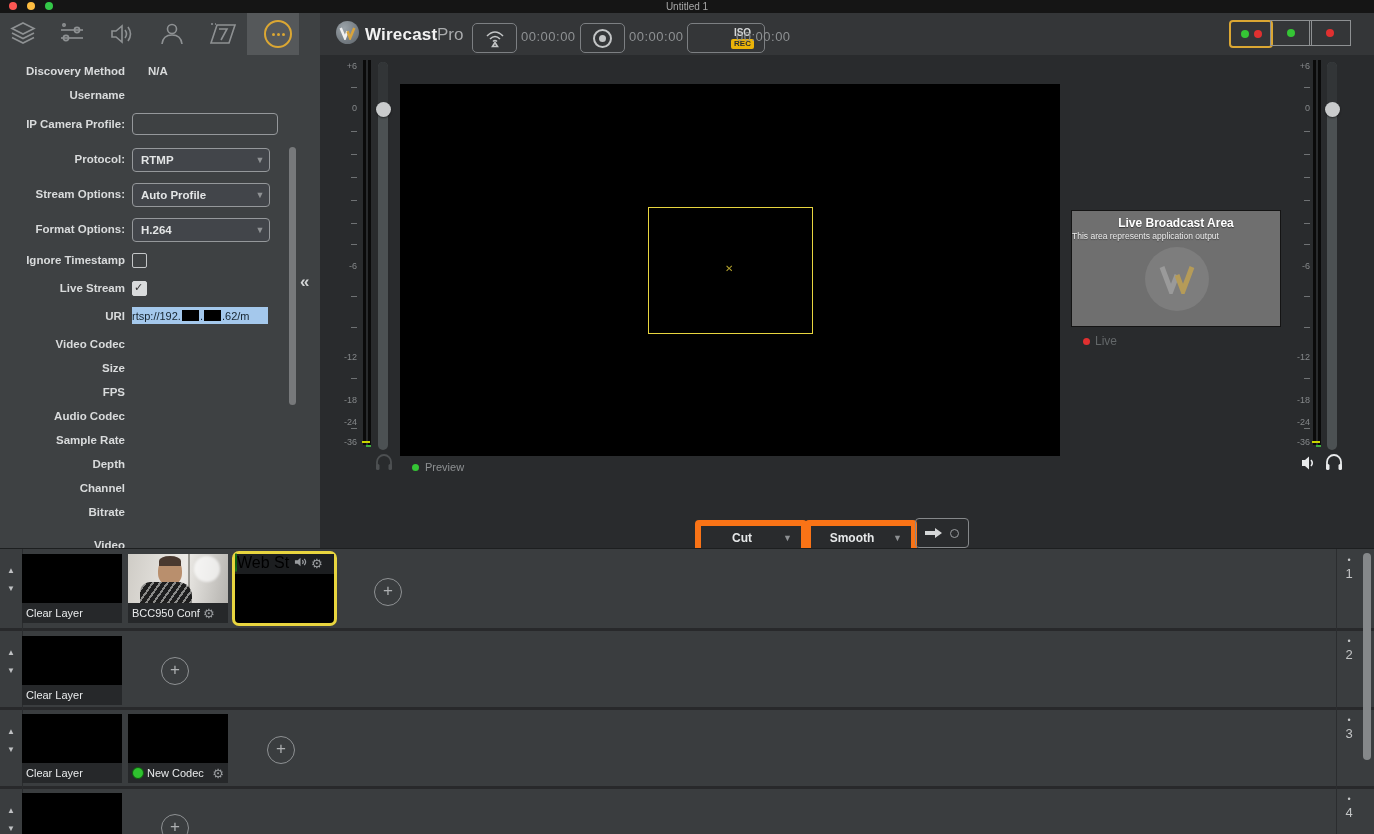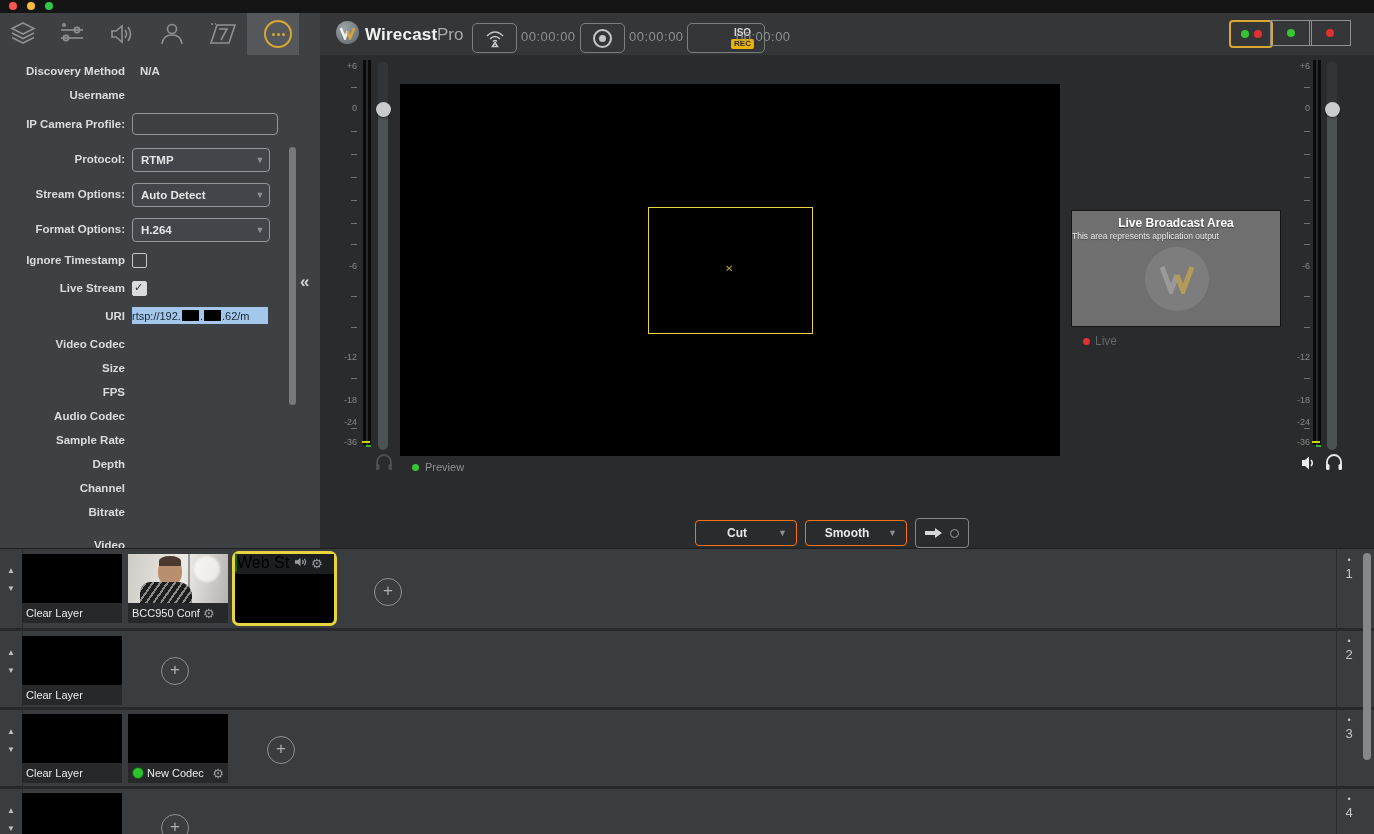--- a/index.html
+++ b/index.html
@@ -43,21 +43,21 @@
 
   
   .view-btn{top:20px;width:40px;height:24px;border:1px solid #8e9193;display:flex;align-items:center;justify-content:center;gap:5px;cursor:pointer;background:transparent;}
   .view-btn.sel{border:2px solid #dba733;border-radius:4px;}
   .dot{width:8px;height:8px;border-radius:50%;}
   .dot.g{background:#35c535;} .dot.r{background:#e03030;}
 
   
   .sidebar{left:0;top:55px;width:320px;height:493px;background:#3e4143;}
   .f-label{width:125px;text-align:right;font-size:11.5px;font-weight:bold;color:#d9dbdc;left:0;}
-  .f-value{left:124px;font-size:11.5px;font-weight:bold;color:#d9dbdc;padding-left:16px;}
+  .f-value{left:132px;font-size:11.5px;font-weight:bold;color:#d9dbdc;padding-left:16px;}
   .f-input{left:132px;width:134px;height:20px;border:1px solid #95989b;border-radius:4px;background:transparent;
     color:#e3e5e6;font-size:11px;padding:0 5px;box-sizing:content-box;outline:none;font-family:inherit;}
   .f-select{left:132px;width:136px;height:22px;border:1px solid #95989b;border-radius:4px;background:#42454a;
     display:flex;align-items:center;cursor:pointer;}
   .f-select .sel-txt{flex:1;padding-left:8px;font-size:11.5px;font-weight:bold;color:#e3e5e6;}
   .f-select .sel-arrow{width:18px;text-align:center;color:#8e9193;font-size:9px;}
   .checkbox{left:132px;width:13px;height:13px;border:1px solid #c4c6c8;border-radius:2px;background:transparent;cursor:pointer;}
   .checkbox.checked{background:#d9dbdc;border-color:#d9dbdc;}
   .checkbox.checked::after{content:"✓";position:absolute;left:1px;top:-1px;font-size:11px;font-weight:bold;color:#333;font-family:"DejaVu Sans",sans-serif;}
   .uri-field{left:132px;top:307px;width:136px;height:17px;background:#a4c8ec;display:flex;align-items:center;
@@ -83,21 +83,21 @@
   .sel-x::after{content:"✕";}
   .status-dot{width:7px;height:7px;border-radius:50%;}
   .status-lbl{font-size:11px;color:#8e9193;}
   .live-lbl{font-size:12px;color:#636769;}
   .live-panel{left:1071px;top:210px;width:210px;height:117px;background:#6f6f6f;border:1px solid #141414;box-sizing:border-box;}
   .lp-title{left:0;right:0;top:5px;text-align:center;font-size:12px;font-weight:bold;color:#fff;text-shadow:0 1px 1px rgba(0,0,0,.5);}
   .lp-sub{left:0;right:0;top:20px;text-align:left;font-size:8.5px;color:#ededed;text-shadow:0 1px 1px rgba(0,0,0,.4);}
   .lp-logo{left:73px;top:36px;width:64px;height:64px;border-radius:50%;background:#7d7d7d;display:flex;align-items:center;justify-content:center;}
 
   
-  .trans-btn{top:520px;height:24px;border:1px solid #f97316;border-radius:4px;display:flex;align-items:center;cursor:pointer;background:transparent;}
+  .trans-btn{top:520px;height:24px;border:6px solid #f97316;border-radius:4px;display:flex;align-items:center;cursor:pointer;background:transparent;}
   .trans-btn .t-txt{flex:1;text-align:center;font-size:12px;font-weight:bold;color:#e6e8e9;}
   .trans-btn .sel-arrow{width:18px;color:#8e9193;font-size:9px;}
   .go-btn{left:915px;top:518px;width:52px;height:28px;border:1px solid #85888a;border-radius:4px;
     display:flex;align-items:center;justify-content:center;gap:7px;cursor:pointer;background:transparent;}
   .go-ring{width:7px;height:7px;border:1.5px solid #9a9da0;border-radius:50%;}
 
   
   .layers-area{left:0;top:548px;width:1374px;height:286px;background:#3a3d3f;border-top:1px solid #1d1f20;}
   .lrow-sep{left:0;width:1374px;height:3px;background:#28292b;}
   .arrow-col-line{left:22px;width:1px;background:#2b2d2f;}
@@ -127,20 +127,21 @@
     background:repeating-linear-gradient(125deg,#1e1e1e 0 4px,#8a8a88 4px 6px);}
   .wc-line{position:absolute;left:60px;top:0;width:2px;height:49px;background:#9a9892;}
 </style>
 </head>
 <body>
 
 <div class="abs titlebar">
   <span class="abs tl red"></span>
   <span class="abs tl yellow"></span>
   <span class="abs tl green"></span>
+  <div class="abs win-title">Untitled 1</div>
 </div>
 
 <div class="abs toolbar"></div>
 <div class="abs toolbar-left"></div>
 <div class="abs tool-sel-bg"></div>
 
 <div class="abs tool-ic" style="left:6px;">
   <svg width="28" height="26" viewBox="0 0 28 26">
     <polygon points="14,2 25,7.5 14,13 3,7.5"></polygon>
     <polyline points="25,12 14,17.5 3,12"></polyline>
@@ -241,21 +242,21 @@
 <input class="abs f-input" style="top: 113px;" placeholder="">
 
 <div class="abs f-label" style="top:153px;">Protocol:</div>
 <div class="abs f-select" style="top:148px;">
   <span class="sel-txt">RTMP</span>
   <span class="sel-arrow">▼</span>
 </div>
 
 <div class="abs f-label" style="top:188px;">Stream Options:</div>
 <div class="abs f-select" style="top:183px;">
-  <span class="sel-txt">Auto Detect</span>
+  <span class="sel-txt">Auto Profile</span>
   <span class="sel-arrow">▼</span>
 </div>
 
 <div class="abs f-label" style="top:223px;">Format Options:</div>
 <div class="abs f-select" style="top:218px;">
   <span class="sel-txt">H.264</span>
   <span class="sel-arrow">▼</span>
 </div>
 
 <div class="abs f-label" style="top:254px;">Ignore Timestamp</div>

